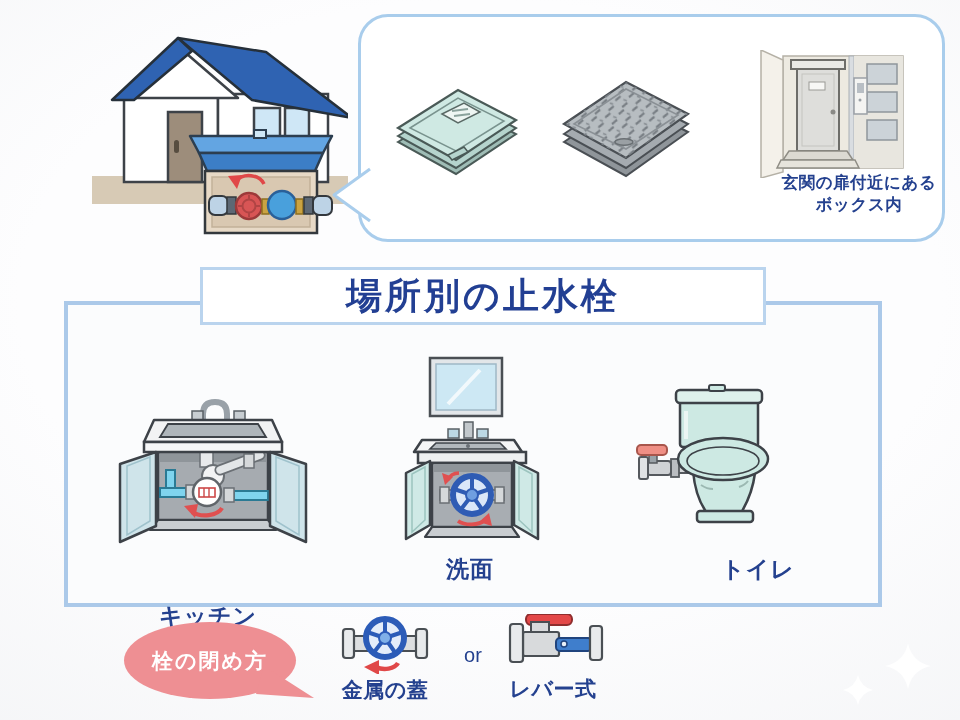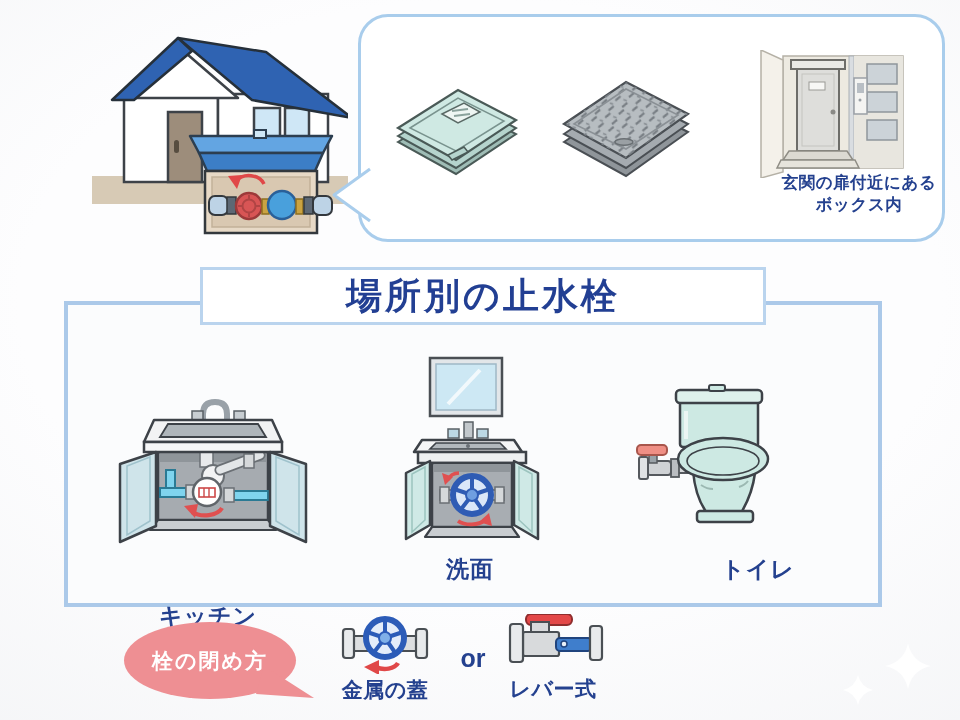--- a/index.html
+++ b/index.html
@@ -23,21 +23,21 @@
   }
   .titlebox{
     background:#ffffff;border:3px solid #bad4ee;box-sizing:border-box;
     display:flex;align-items:center;justify-content:center;
   }
   .title-text{
     font-weight:bold;color:#223f93;font-size:36px;letter-spacing:3px;
   }
   .loc-label{font-size:23px;letter-spacing:1px;}
   .type-label{font-size:21px;}
-  .or-text{font-weight:bold;color:#24418f;font-size:25px;text-align:center;}
+  .or-text{font-weight:normal;color:#24418f;font-size:20px;text-align:center;}
   .bubble{
     background:#ee8f93;border-radius:50%;
     display:flex;align-items:center;justify-content:center;
   }
   .bubble-text{
     color:#ffffff;font-weight:bold;font-size:21px;letter-spacing:2px;
   }
   svg{display:block;width:100%;height:100%;}
 </style>
 </head>

